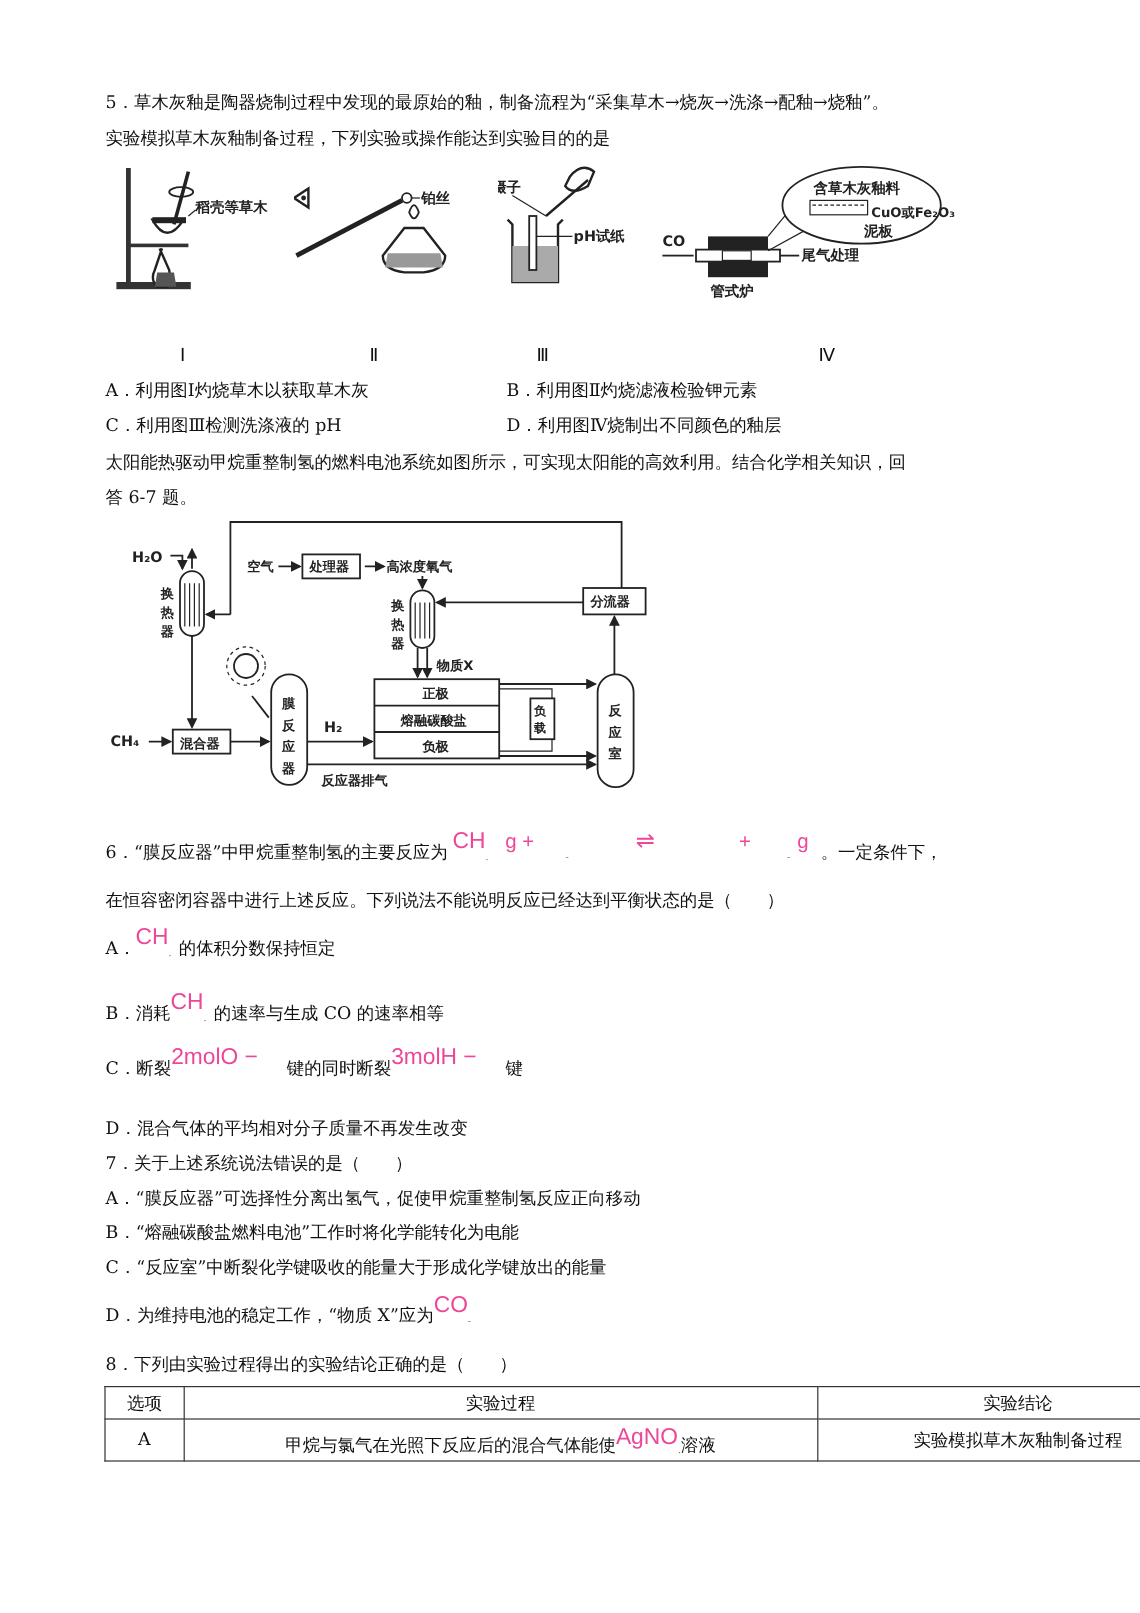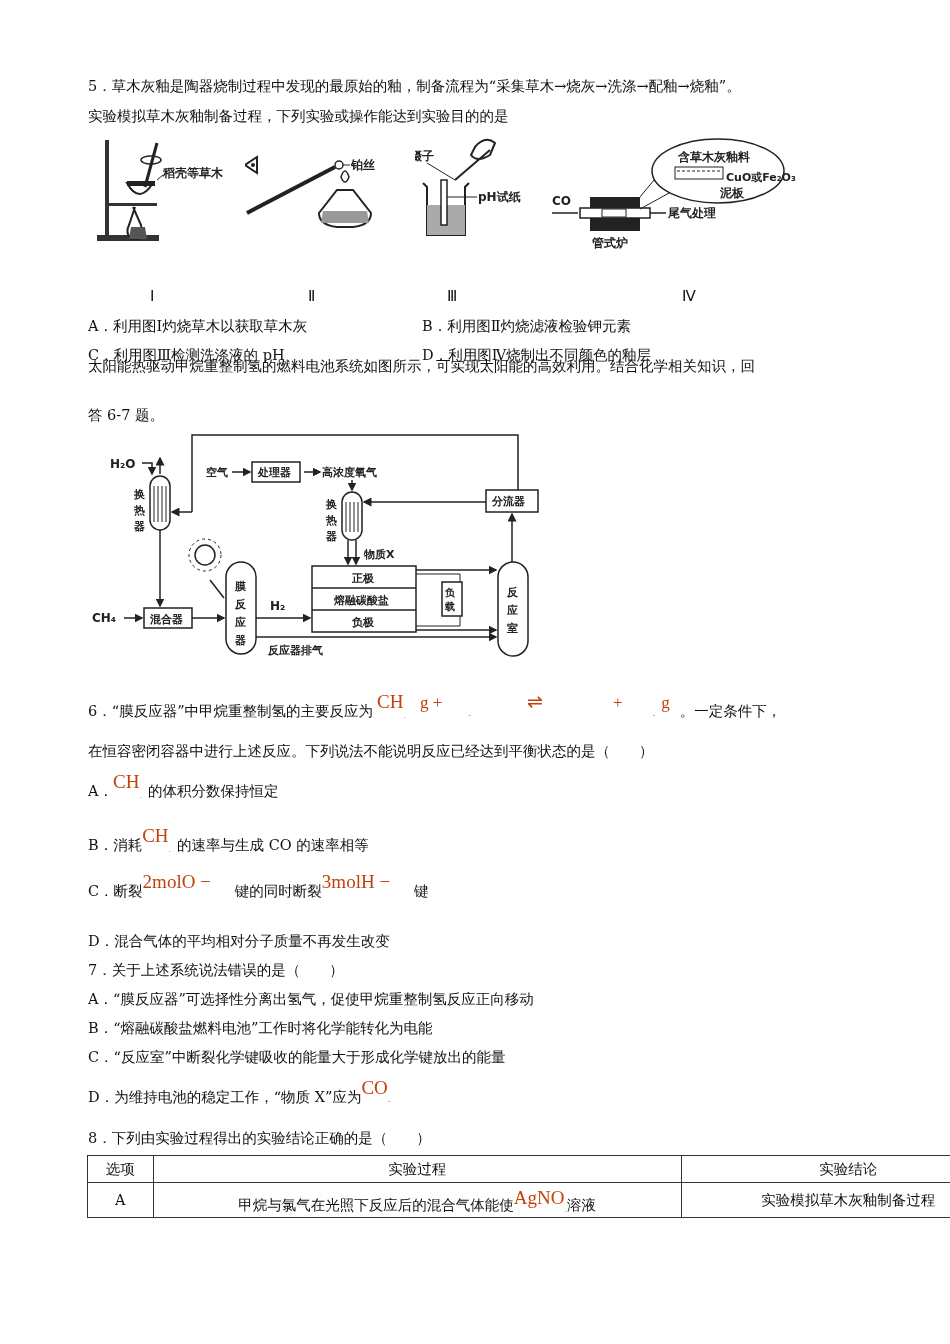--- a/index.html
+++ b/index.html
@@ -2,21 +2,21 @@
 <html><head>
 <meta charset="utf-8">
 <style>
   html, body { margin:0; padding:0; background:#ffffff; }
   body { width:950px; height:1344px; position:relative; overflow:hidden;
          font-family: "DejaVu Serif", "Liberation Serif", serif; color:#111; }
   .line { position:absolute; left:88px; font-size:14.5px; white-space:nowrap; line-height:20px; }
   .fig { position:absolute; }
   svg text { font-family:"DejaVu Sans", "Liberation Sans", sans-serif; font-weight:bold; fill:#222; }
   .roman { position:absolute; top:287px; font-size:15px; font-family:"Liberation Serif", serif; }
-  .frag { font-family:Liberation Serif, serif; font-size:19px; position:relative; top:-8px; color:#c2410c; }
+  .frag { font-family:Liberation Sans, sans-serif; font-size:19px; position:relative; top:-8px; color:#ec4899; }
   .tiny { font-size:8px; color:#777; position:relative; top:2px; }
   table.exp { position:absolute; left:87px; top:1155px; width:929px; border-collapse:collapse; font-size:14.5px; }
   table.exp td { border:1px solid #333; text-align:center; padding:0; height:26px; }
   table.exp tr.r1 td { height:32px; }
 </style>
 </head>
 <body>
 
 <div class="line" style="top:76px;">5．草木灰釉是陶器烧制过程中发现的最原始的釉，制备流程为“采集草木→烧灰→洗涤→配釉→烧釉”。</div>
 <div class="line" style="top:106px;">实验模拟草木灰釉制备过程，下列实验或操作能达到实验目的的是</div>
@@ -81,21 +81,21 @@
 <div class="roman" style="left:150px;">Ⅰ</div>
 <div class="roman" style="left:308px;">Ⅱ</div>
 <div class="roman" style="left:447px;">Ⅲ</div>
 <div class="roman" style="left:682px;">Ⅳ</div>
 
 <div class="line" style="top:316px;">A．利用图Ⅰ灼烧草木以获取草木灰</div>
 <div class="line" style="top:316px;left:422px;">B．利用图Ⅱ灼烧滤液检验钾元素</div>
 <div class="line" style="top:345px;">C．利用图Ⅲ检测洗涤液的 pH</div>
 <div class="line" style="top:345px;left:422px;">D．利用图Ⅳ烧制出不同颜色的釉层</div>
 
-<div class="line" style="top:356px;">太阳能热驱动甲烷重整制氢的燃料电池系统如图所示，可实现太阳能的高效利用。结合化学相关知识，回</div>
+<div class="line" style="top:376px;">太阳能热驱动甲烷重整制氢的燃料电池系统如图所示，可实现太阳能的高效利用。结合化学相关知识，回</div>
 <div class="line" style="top:405px;">答 6-7 题。</div>
 
 <svg class="fig" style="left:90px;top:430px;" width="450" height="232">
   <defs>
     <marker id="ar" markerWidth="6" markerHeight="6" refX="5" refY="3" orient="auto">
         <path d="M0 0 L6 3 L0 6 Z" fill="#222"></path>
       </marker>
   </defs>
 
   <polyline points="102,82 102,5 428,5 428,60" fill="none" stroke="#222" stroke-width="1.5"></polyline>

